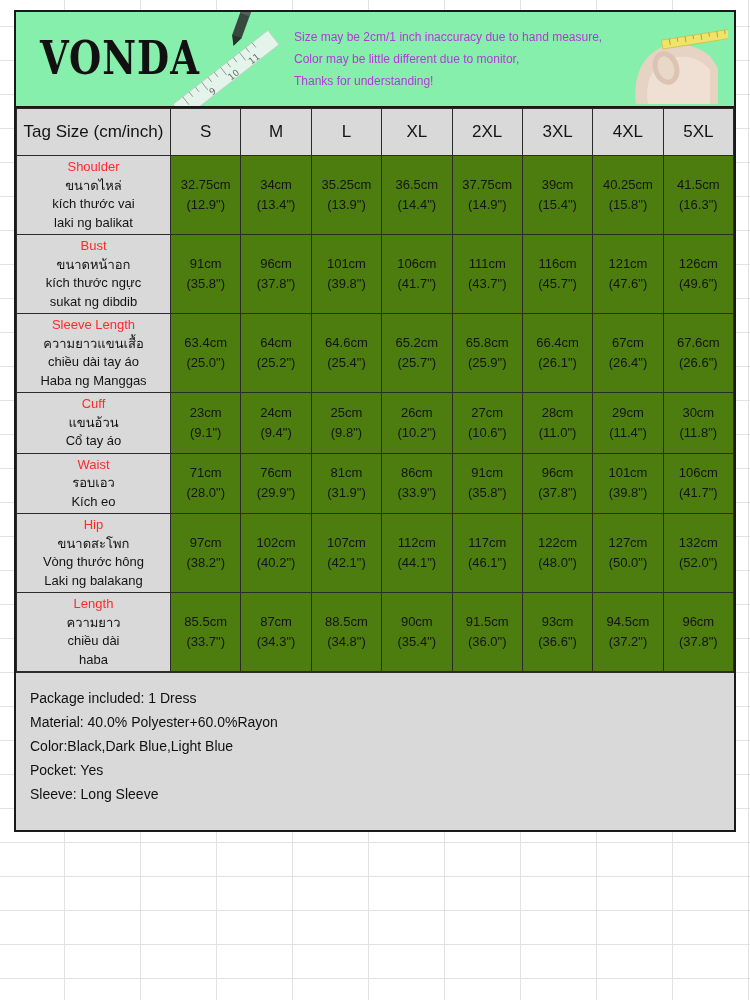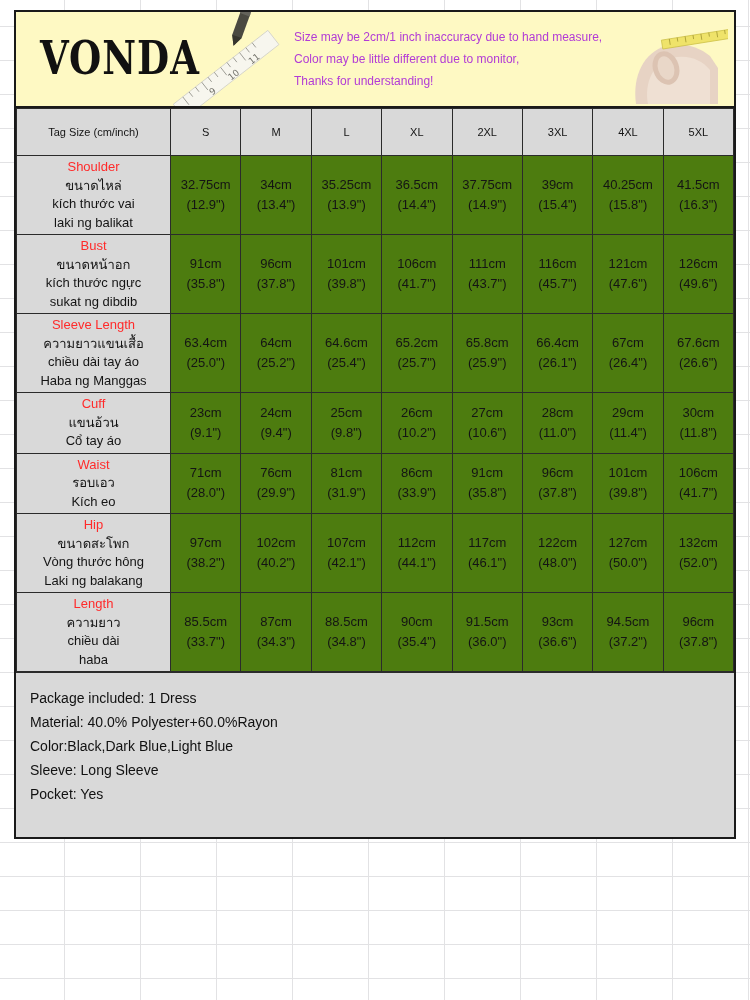--- a/index.html
+++ b/index.html
@@ -30,21 +30,21 @@
     left: 14px; top: 10px;
     width: 722px;
     border: 2px solid #1a1a1a;
     background: #ffffff;
   }
 
   
   .banner {
     position: relative;
     height: 96px;
-    background: #fef9c3;
+    background: #86efac;
     border-bottom: 2px solid #1a1a1a;
     overflow: hidden;
   }
   .brand {
     position: absolute;
     left: 24px; top: 18px;
     font-family: "DejaVu Serif", serif;
     font-size: 37px;
     font-weight: 700;
     letter-spacing: 1px;
@@ -88,21 +88,21 @@
     vertical-align: middle;
     font-size: 13px;
     color: #141414;
     padding: 2px 1px;
   }
   col.label-col { width: 154px; }
 
   tr.head-row td {
     background: #d9d9d9;
     height: 47px;
-    font-size: 11px;
+    font-size: 17px;
     font-weight: 400;
   }
   td.tag-size {
     color: #ff2a2a;
     font-size: 14px;
   }
   td.row-label {
     background: #d9d9d9;
     line-height: 18.5px;
     font-size: 13px;
@@ -117,21 +117,21 @@
     background: #4d7c0f;
     line-height: 20px;
     font-size: 13.5px;
   }
   td.val span { display: block; }
 
   
   .footer {
     background: #d9d9d9;
     border-top: 1px solid #2b2b2b;
-    padding: 13px 14px 31px 14px;
+    padding: 13px 14px 24px 14px;
   }
   .footer div {
     font-size: 14px;
     line-height: 24px;
     color: #111;
     white-space: nowrap;
   }
 </style>
 </head>
 <body>
@@ -495,18 +495,18 @@
               <span>(37.8")</span>
             </td>
           </tr>
         </tbody>
     </table>
 
     <div class="footer">
       <div>Package included: 1 Dress</div>
       <div>Material:  40.0% Polyester+60.0%Rayon</div>
       <div>Color:Black,Dark Blue,Light Blue</div>
+      <div>Pocket: Yes</div>
       <div>Sleeve: Long Sleeve</div>
-      <div>Pocket: Yes</div>
     </div>
 
   </div>
 </div>
 
 </body></html>

